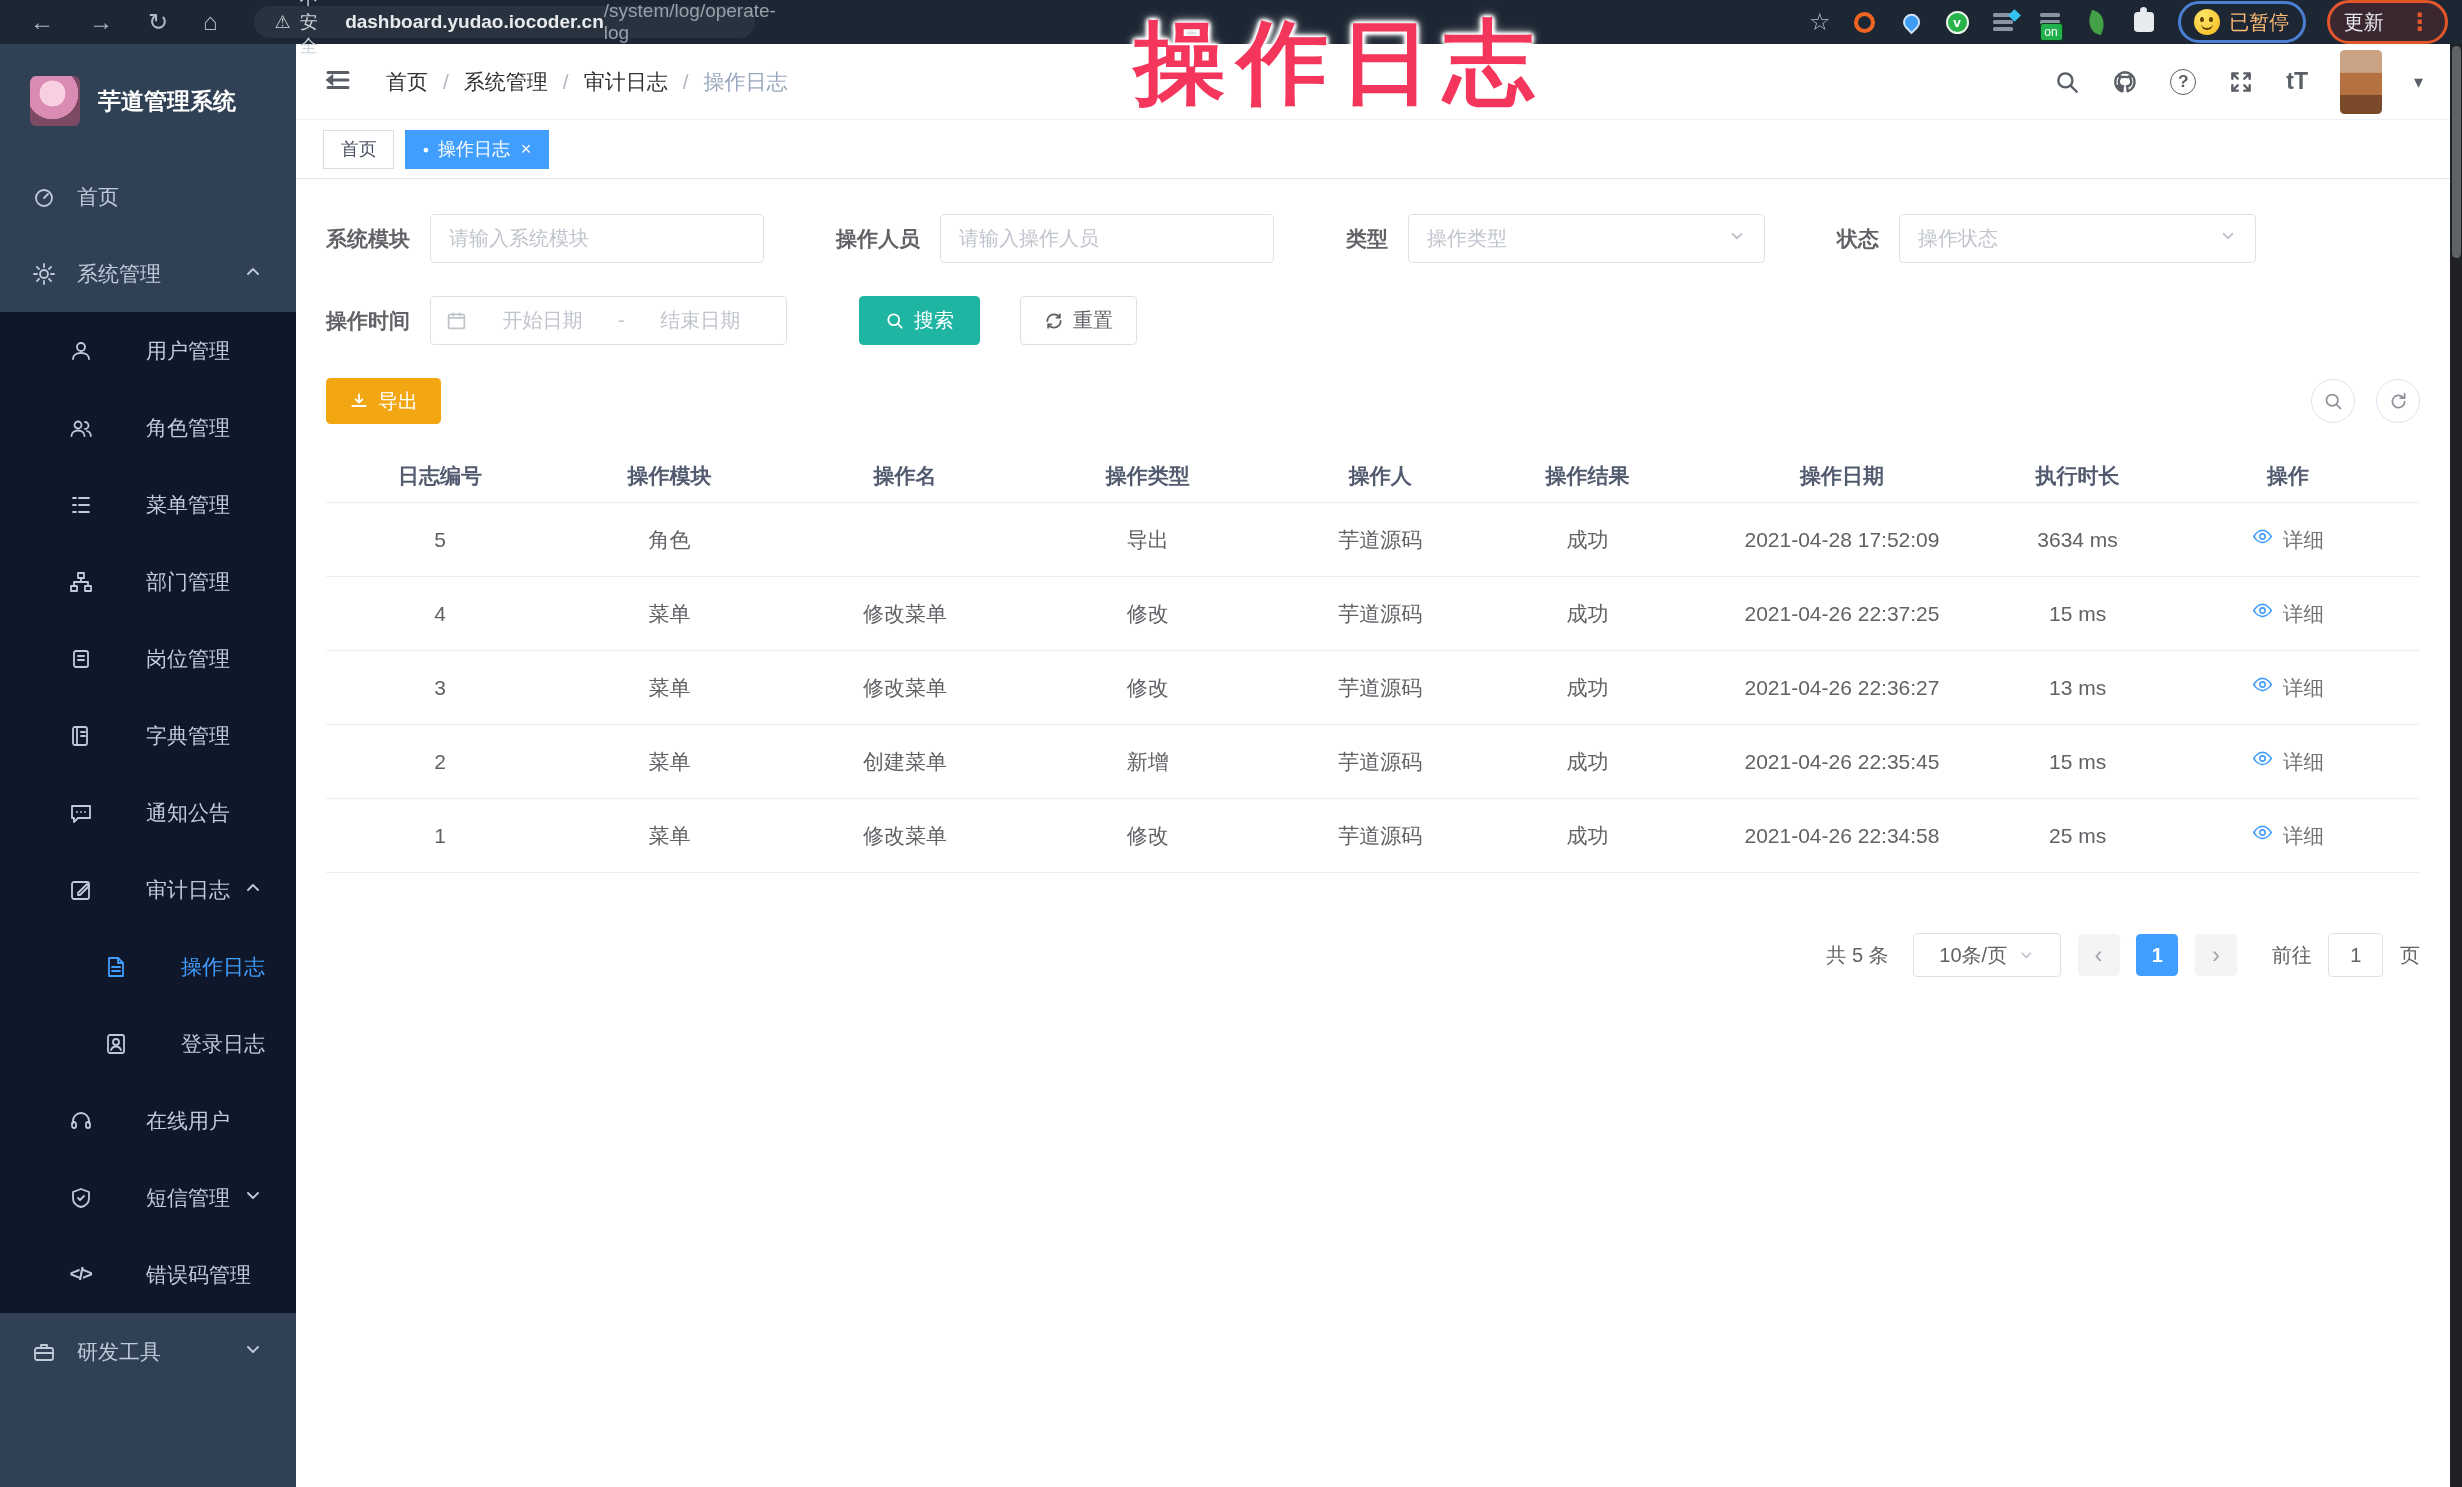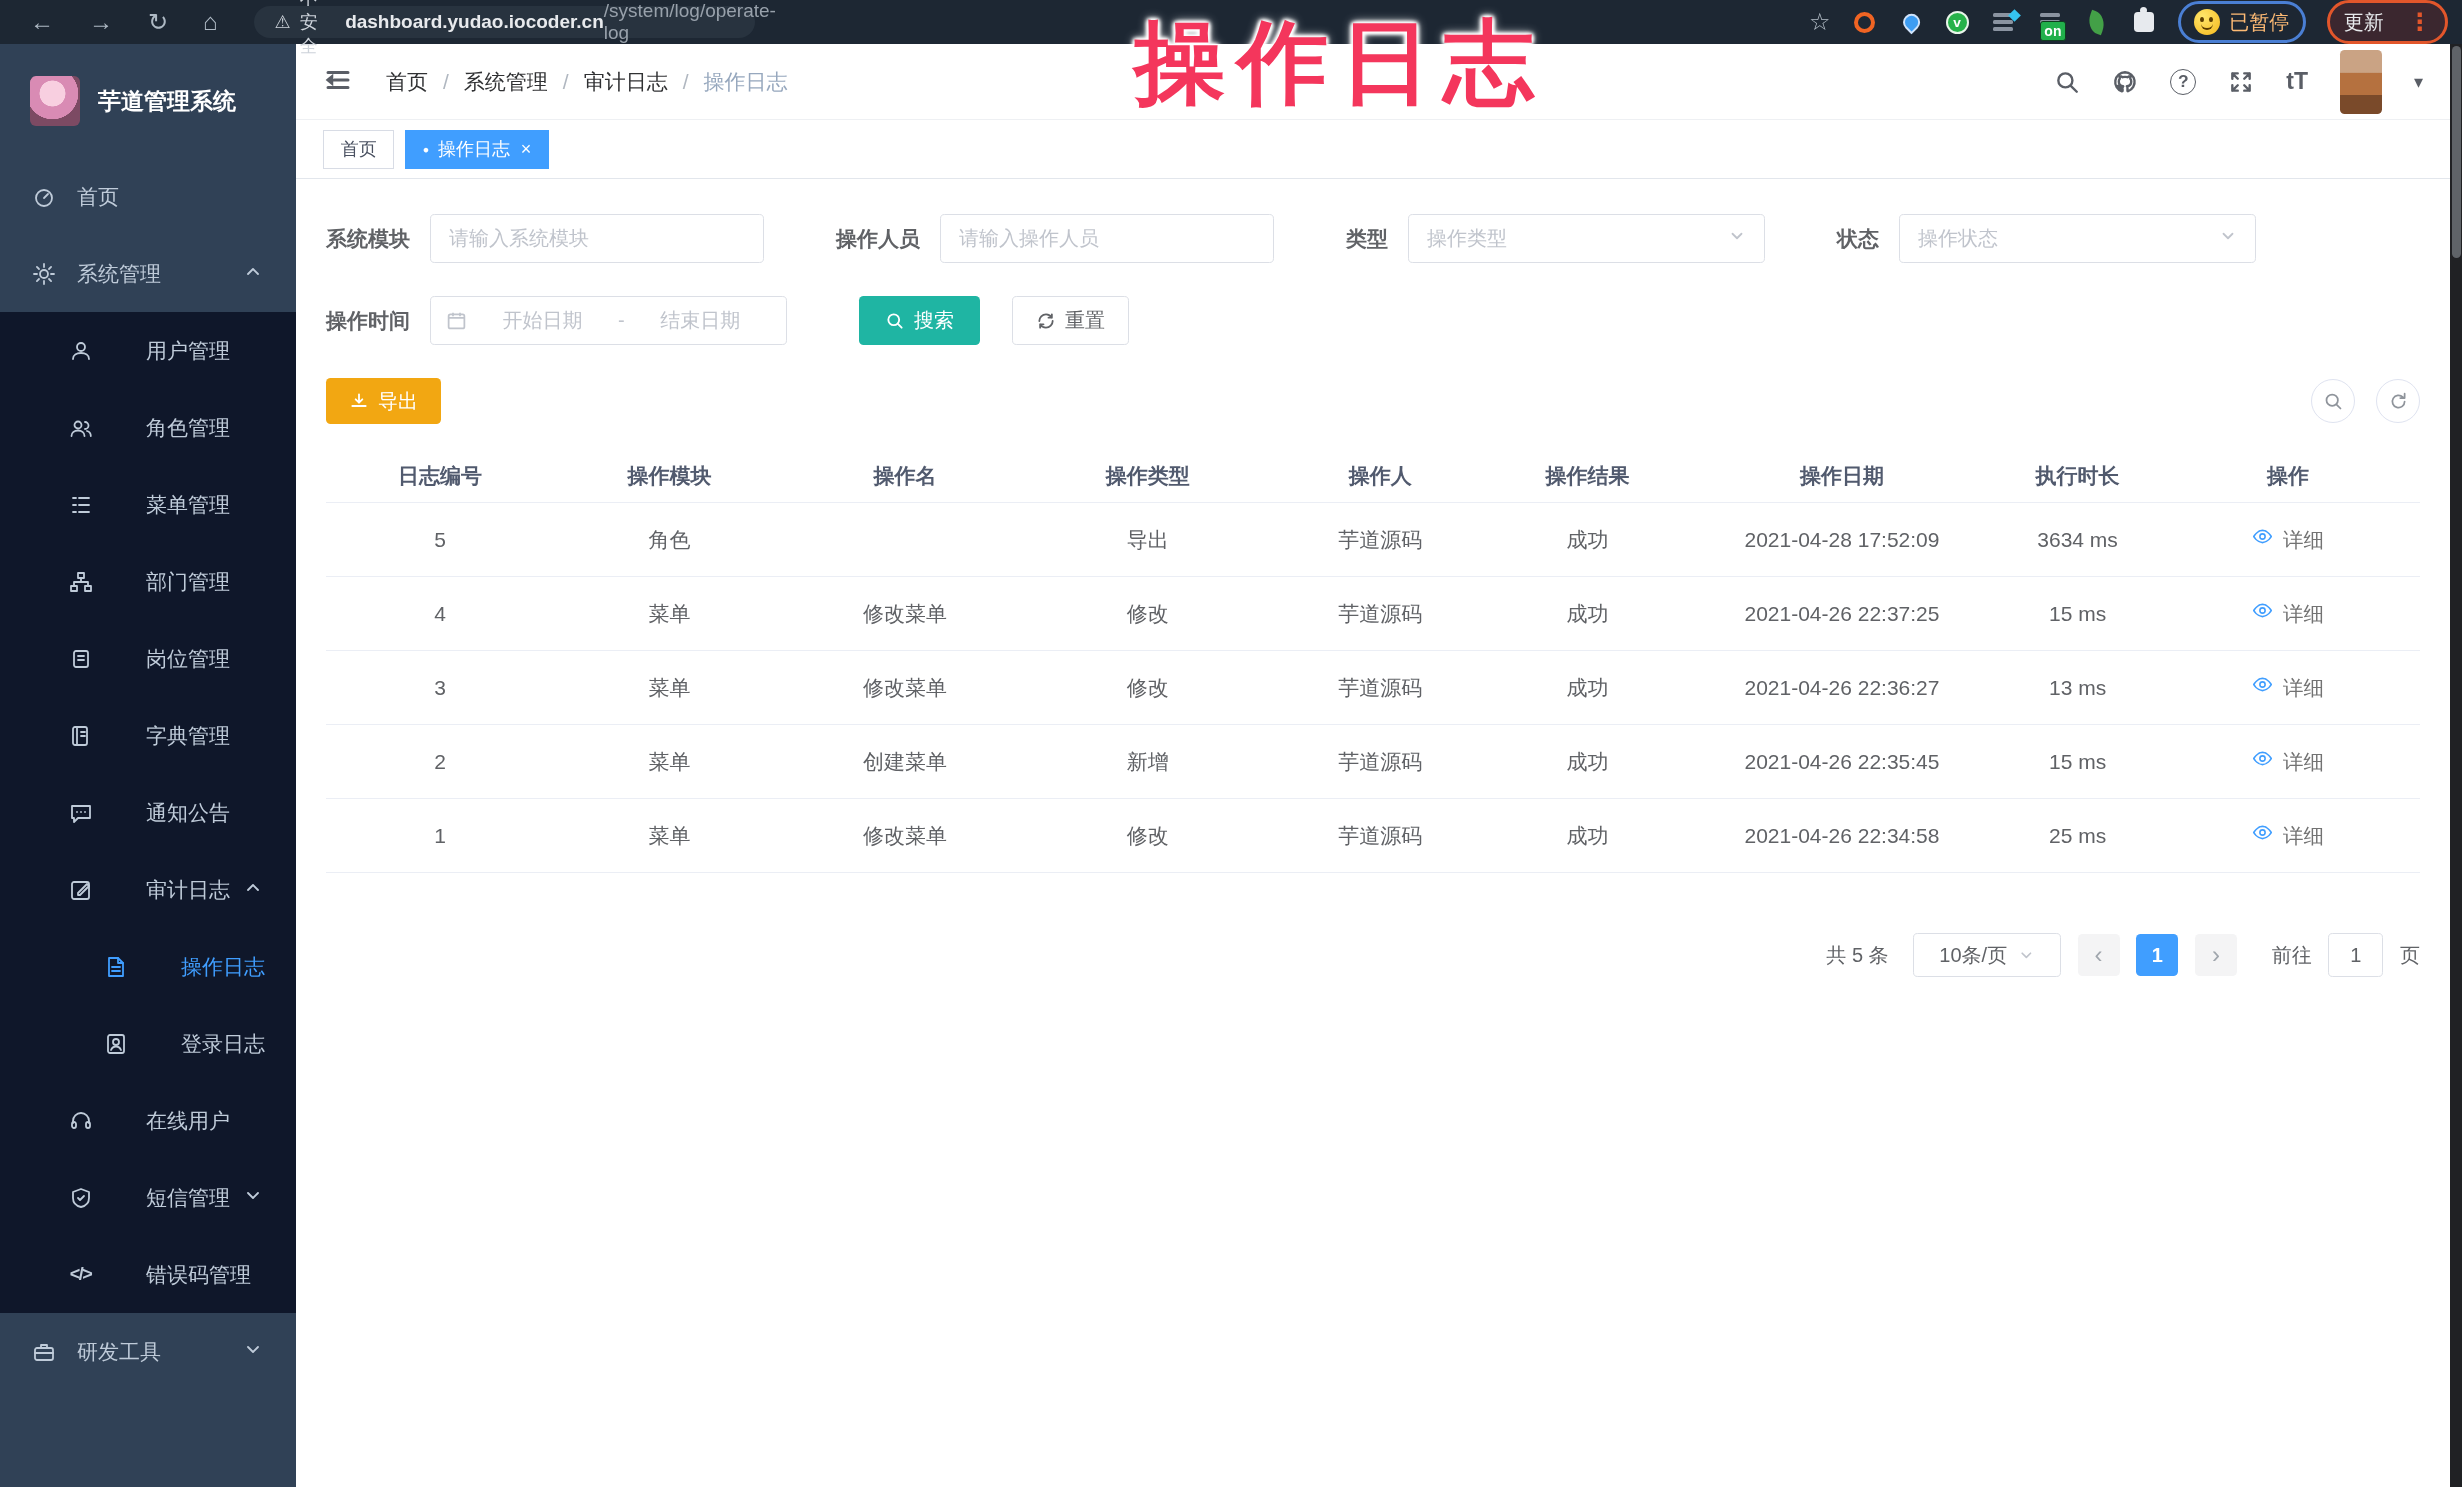--- a/index.html
+++ b/index.html
@@ -19,21 +19,21 @@
   .url-path { color:#98a1ab; font-size:19px; }
   .chrome-right { margin-left:auto; display:flex; align-items:center; gap:21px; padding-right:13.7px; }
   .star { color:#b6c0ca; font-size:24px; cursor:pointer; }
   .ext { width:26px; height:26px; display:flex; align-items:center; justify-content:center; cursor:pointer; position:relative; }
   .ext-ring { width:21px; height:21px; border-radius:50%; border:4.6px solid #f06423; }
   .ext-drop { width:16.7px; height:16.7px; background:#3d9df3; border-radius:50% 50% 50% 0; transform:rotate(-45deg); border:2.3px solid #cfe3fb; }
   .ext-green { width:23px; height:23px; border-radius:50%; background:#27b24a; border:2.3px solid #e8f5e9; color:#fff; font-size:13.7px; font-weight:bold; display:flex; align-items:center; justify-content:center; }
   .ext-bars { display:flex; flex-direction:column; gap:3px; }
   .ext-bars i { display:block; width:20px; height:3.8px; background:#8a93a0; border-radius:1.5px; }
   .ext-diamond { position:absolute; right:-3px; top:1.5px; width:9px; height:9px; background:#35c3f0; transform:rotate(45deg); }
-  .on-badge { position:absolute; bottom:-6px; left:3px; background:#21b04b; color:#fff; font-size:14px; font-weight:bold; padding:0.8px 3.8px; border-radius:3px; border:1.5px solid #0f3d1f; }
+  .on-badge { position:absolute; bottom:-6px; left:3px; background:#21b04b; color:#fff; font-size:12px; font-weight:normal; padding:0.8px 3.8px; border-radius:3px; border:1.5px solid #0f3d1f; }
   .ext-leaf { width:16.7px; height:21px; background:#43a047; border-radius:0 80% 0 80%; transform:rotate(20deg); }
   .ext-puzzle { width:20px; height:20px; background:#e7eaee; border-radius:3.8px; position:relative; }
   .ext-puzzle:after { content:""; position:absolute; top:-5.3px; left:6px; width:7.6px; height:7.6px; background:#e7eaee; border-radius:50%; }
   .paused-chip { display:flex; align-items:center; gap:9px; border:3px solid #4a7fd4; border-radius:26px; padding:4.6px 13.7px; }
   .smiley { width:26px; height:26px; border-radius:50%; background:radial-gradient(circle at 35% 30%,#ffe66b,#f5b81c); position:relative; }
   .smiley:before { content:""; position:absolute; left:6px; top:7.6px; width:3.8px; height:5.3px; background:#5a3b00; border-radius:50%; box-shadow:9px 0 0 #5a3b00; }
   .smiley:after { content:""; position:absolute; left:6.8px; bottom:5.3px; width:12px; height:6px; border-bottom:2.3px solid #5a3b00; border-radius:0 0 7.6px 7.6px; }
   .paused-text { color:#fdba74; font-size:20px; }
   .update-chip { display:flex; align-items:center; gap:24px; border:3.8px solid #e2562b; border-radius:27px; padding:4.6px 13.7px; background:rgba(130,40,40,.30); }
   .update-text { color:#e6e9ec; font-size:20px; }
@@ -91,21 +91,21 @@
   .inp::placeholder { color:#c0c4cc; }
   .sel { width:357px; height:49px; border:0.8px solid #dcdfe6; border-radius:4.6px; display:flex; align-items:center; padding:0 18px; color:#c0c4cc; font-size:20px; cursor:pointer; background:#fff; }
   .sel .sel-caret { margin-left:auto; }
   .sel-caret svg { width:18px; height:18px; stroke:#c0c4cc; fill:none; stroke-width:2.4; stroke-linecap:round; stroke-linejoin:round; }
   .daterange { width:357px; height:49px; border:0.8px solid #dcdfe6; border-radius:4.6px; display:flex; align-items:center; padding:0 15px; color:#c0c4cc; font-size:20px; background:#fff; cursor:pointer; }
   .daterange svg { width:21px; height:21px; stroke:#c0c4cc; fill:none; stroke-width:2; margin-right:4.6px; flex-shrink:0; }
   .dr-part { flex:1; text-align:center; }
   .dr-sep { color:#c0c4cc; margin:0 4.6px; }
   .btn { height:49px; border-radius:4.6px; font-size:20px; display:inline-flex; align-items:center; justify-content:center; gap:9px; cursor:pointer; border:none; font-family:inherit; }
   .btn svg { width:20px; height:20px; fill:none; stroke-width:2.2; stroke-linecap:round; stroke-linejoin:round; }
-  .btn-search { background:#1fb5a3; color:#fff; padding:0 26px; margin-right:32px; }
+  .btn-search { background:#1fb5a3; color:#fff; padding:0 26px; margin-right:40px; }
   .btn-search svg { stroke:#fff; }
   .btn-reset { background:#fff; color:#606266; border:0.8px solid #dcdfe6; padding:0 23px; }
   .btn-reset svg { stroke:#606266; }
   .toolbar-row { display:flex; align-items:center; margin-bottom:26px; }
   .btn-export { background:#f2a712; color:#fff; padding:0 23px; height:46px; }
   .btn-export svg { stroke:#fff; }
   .tool-circles { margin-left:auto; display:flex; gap:21px; }
   .circle-btn { width:44px; height:44px; border-radius:50%; border:0.8px solid #dfe3f0; background:#fff; display:flex; align-items:center; justify-content:center; cursor:pointer; }
   .circle-btn svg { width:21px; height:21px; stroke:#8f949b; fill:none; stroke-width:2; stroke-linecap:round; stroke-linejoin:round; }
 

